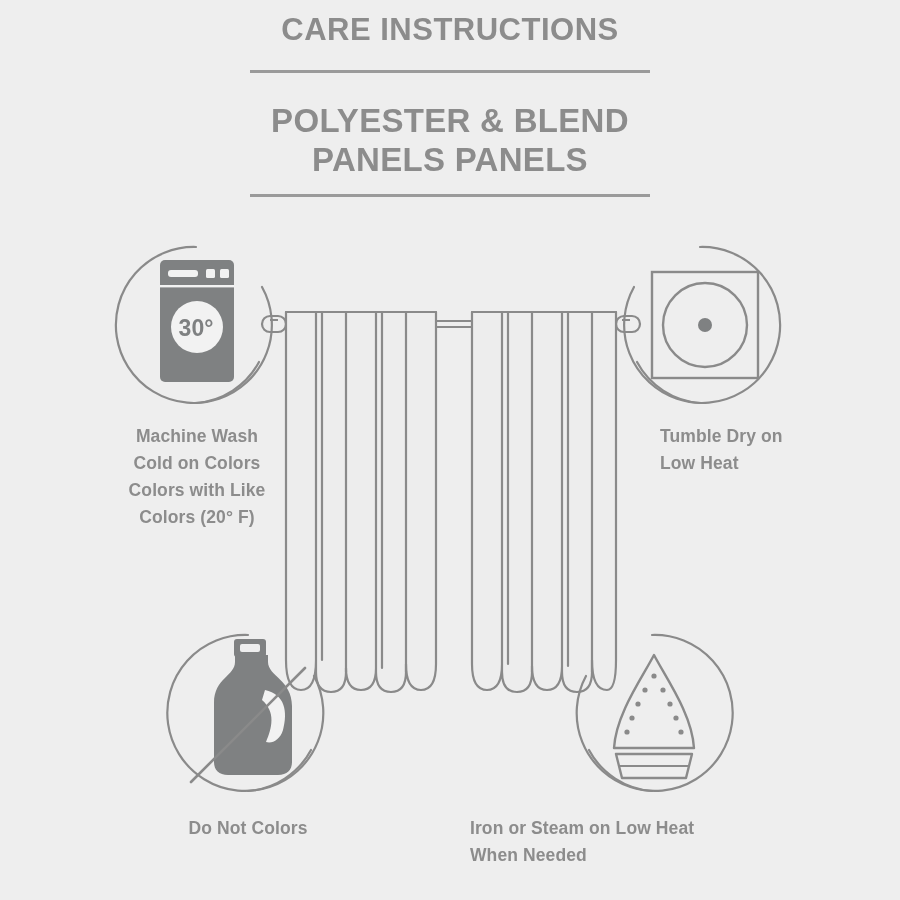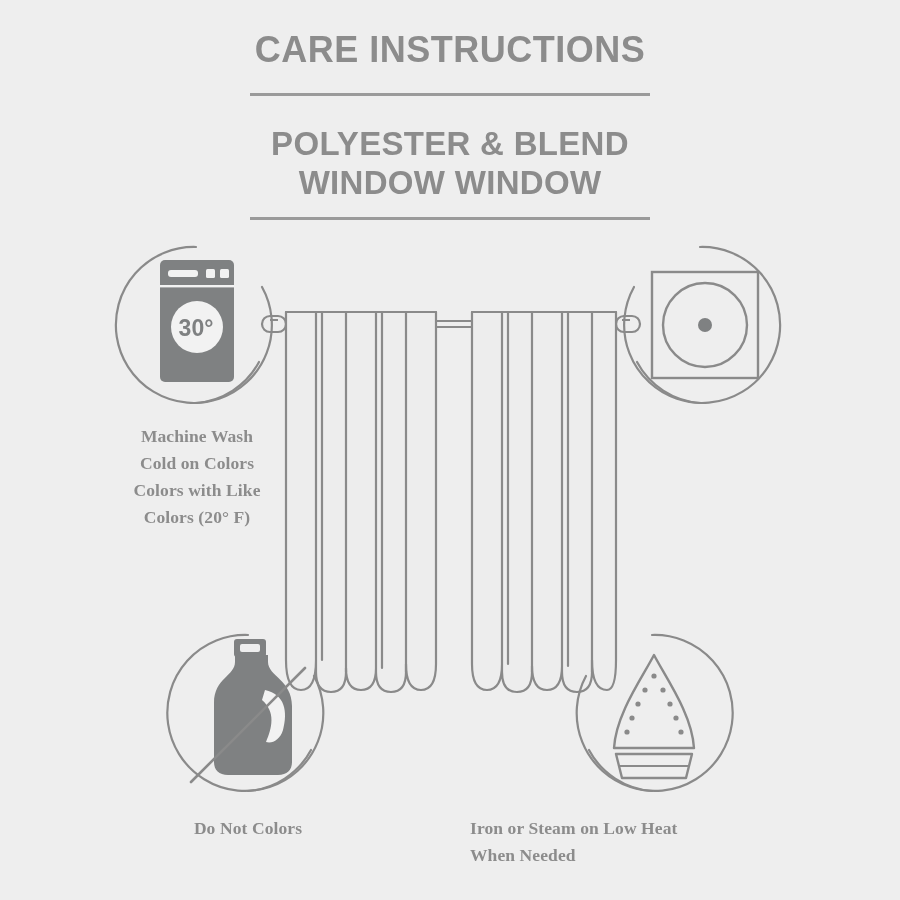--- a/index.html
+++ b/index.html
@@ -21,22 +21,22 @@
   }
   .header {
     position: absolute;
     top: 0;
     left: 0;
     width: 900px;
     text-align: center;
   }
   .title {
     margin: 0;
-    padding-top: 32px;
-    font-size: 36px;
+    padding-top: 14px;
+    font-size: 31px;
     font-weight: bold;
     letter-spacing: 0.5px;
     color: #8c8c8c;
     line-height: 1.0;
   }
   .rule {
     width: 400px;
     height: 3px;
     background: #9a9a9a;
     margin: 0 auto;
@@ -55,21 +55,21 @@
   .subtitle span { display: block; }
 
   .caption {
     position: absolute;
     font-size: 17.5px;
     font-weight: bold;
     color: #8c8c8c;
     line-height: 1.55;
     letter-spacing: 0.1px;
   }
-  .caption span { display: block; font-family: Liberation Serif, serif; }
+  .caption span { display: block; }
 
   .cap-wash {
     left: 42px;
     top: 423px;
     width: 310px;
     text-align: center;
   }
   .cap-dry {
     left: 660px;
     top: 423px;
@@ -98,21 +98,21 @@
 </head>
 <body>
 
 <div id="page">
 
   <div class="header">
     <h1 class="title">CARE INSTRUCTIONS</h1>
     <div class="rule rule-top"></div>
     <h2 class="subtitle">
       <span>POLYESTER &amp; BLEND</span>
-      <span>WINDOW WINDOW</span>
+      <span>PANELS PANELS</span>
     </h2>
     <div class="rule rule-bottom"></div>
   </div>
 
   <svg class="art" width="900" height="900" viewBox="0 0 900 900">
 
     <g>
 
       <g>
         <line x1="268" y1="321" x2="638" y2="321" stroke="#8a8a8a" stroke-width="2.2"></line>
@@ -283,20 +283,24 @@
     </g>
   </svg>
 
   <div class="caption cap-wash">
     <span>Machine Wash</span>
     <span>Cold on Colors</span>
     <span>Colors with Like</span>
     <span>Colors (20° F)</span>
   </div>
 
+  <div class="caption cap-dry">
+    <span>Tumble Dry on</span>
+    <span>Low Heat</span>
+  </div>
 
   <div class="caption cap-bleach">
     <span>Do Not Colors</span>
   </div>
 
   <div class="caption cap-iron">
     <span>Iron or Steam on Low Heat</span>
     <span>When Needed</span>
   </div>
 

